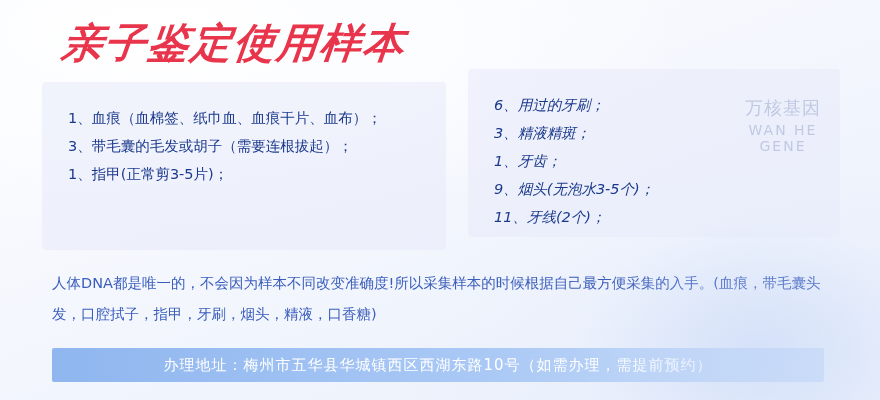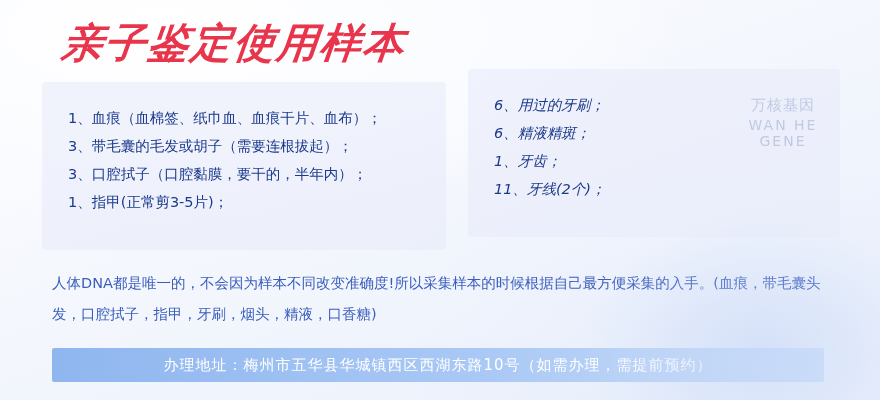--- a/index.html
+++ b/index.html
@@ -73,21 +73,21 @@
     position: absolute;
     right: 42px;
     top: 96px;
     width: 110px;
     text-align: center;
     color: rgba(120,140,190,0.38);
     font-family: "DejaVu Sans", sans-serif;
     pointer-events: none;
   }
   .watermark .wm-cn {
-    font-size: 15px;
+    font-size: 18px;
     letter-spacing: 1px;
     display: block;
   }
   .watermark .wm-en {
     font-size: 14px;
     letter-spacing: 2px;
     display: block;
     margin-top: 2px;
   }
   .note {
@@ -133,30 +133,30 @@
 <body>
 
 <div class="poster">
 
   <div class="title">亲子鉴定使用样本</div>
 
   <div class="panel panel-left">
     <ul class="list">
       <li>1、血痕（血棉签、纸巾血、血痕干片、血布）；</li>
       <li>3、带毛囊的毛发或胡子（需要连根拔起）；</li>
-      <li>3、口腔拭子（口腔黏膜，要干的，半年内）；</li>
       <li>1、指甲(正常剪3-5片)；</li>
     </ul>
   </div>
 
   <div class="panel panel-right">
     <ul class="list">
       <li>6、用过的牙刷；</li>
-      <li>6、精液精斑；</li>
+      <li>3、精液精斑；</li>
       <li>1、牙齿；</li>
+      <li>9、烟头(无泡水3-5个)；</li>
       <li>11、牙线(2个)；</li>
     </ul>
   </div>
 
   <div class="watermark">
     <span class="wm-cn">万核基因</span>
     <span class="wm-en">WAN HE GENE</span>
   </div>
 
   <div class="note">人体DNA都是唯一的，不会因为样本不同改变准确度!所以采集样本的时候根据自己最方便采集的入手。(血痕，带毛囊头发，口腔拭子，指甲，牙刷，烟头，精液，口香糖)</div>

